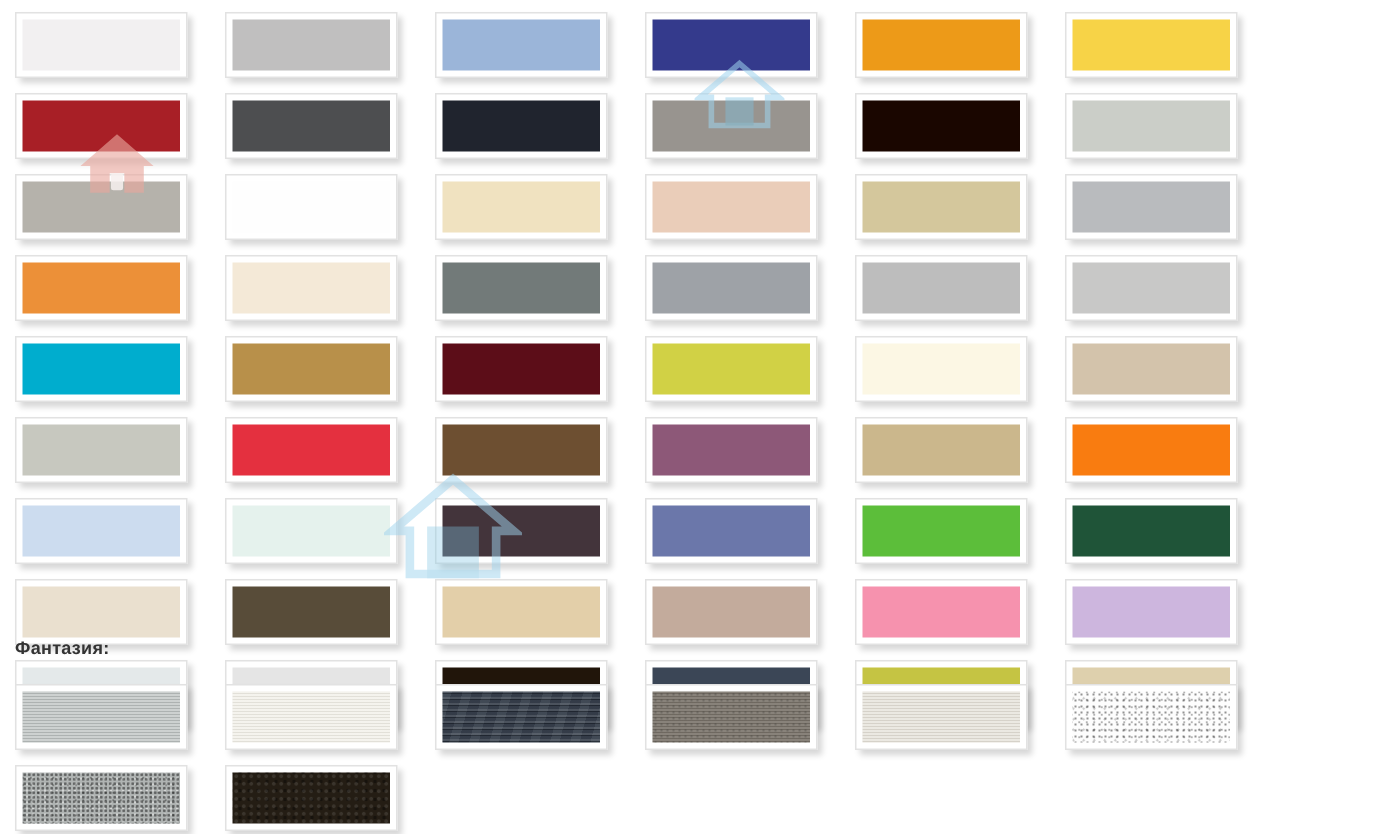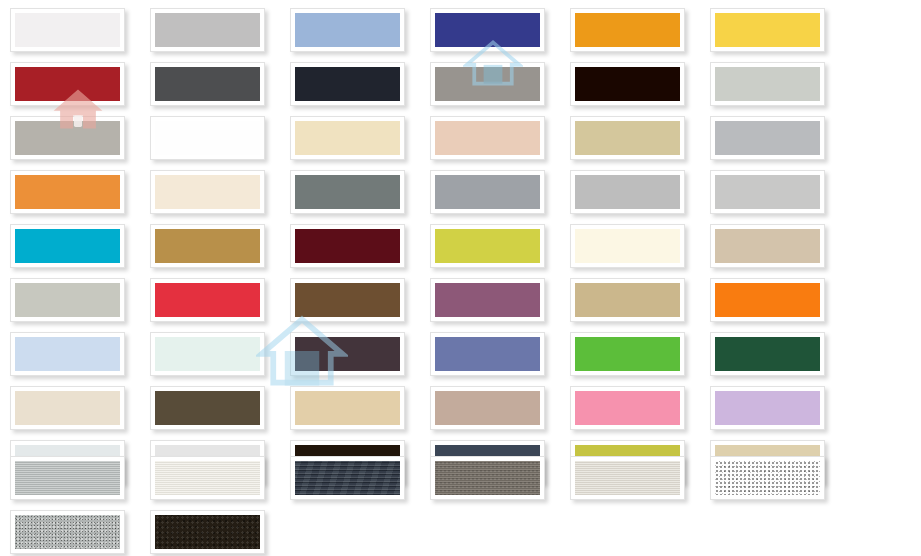--- a/index.html
+++ b/index.html
@@ -298,20 +298,23 @@
         </div>
         <div class="swatch">
           <div class="swatch-fill" style="background-color: rgb(197, 196, 67);"></div>
         </div>
         <div class="swatch">
           <div class="swatch-fill" style="background-color: rgb(222, 208, 173);"></div>
         </div>
       </div>
   </div>
 
+  <div id="fantasy-label">
+    <div class="section-label">Фантазия:</div>
+  </div>
 
   <div id="fantasy-section">
     <div class="swatch-grid" id="fantasy-grid">
         <div class="swatch">
           <div class="swatch-fill tex-lines-fine" style="background-color: rgb(184, 189, 188);"></div>
         </div>
         <div class="swatch">
           <div class="swatch-fill tex-lines-fine" style="background-color: rgb(240, 238, 230);"></div>
         </div>
         <div class="swatch">

